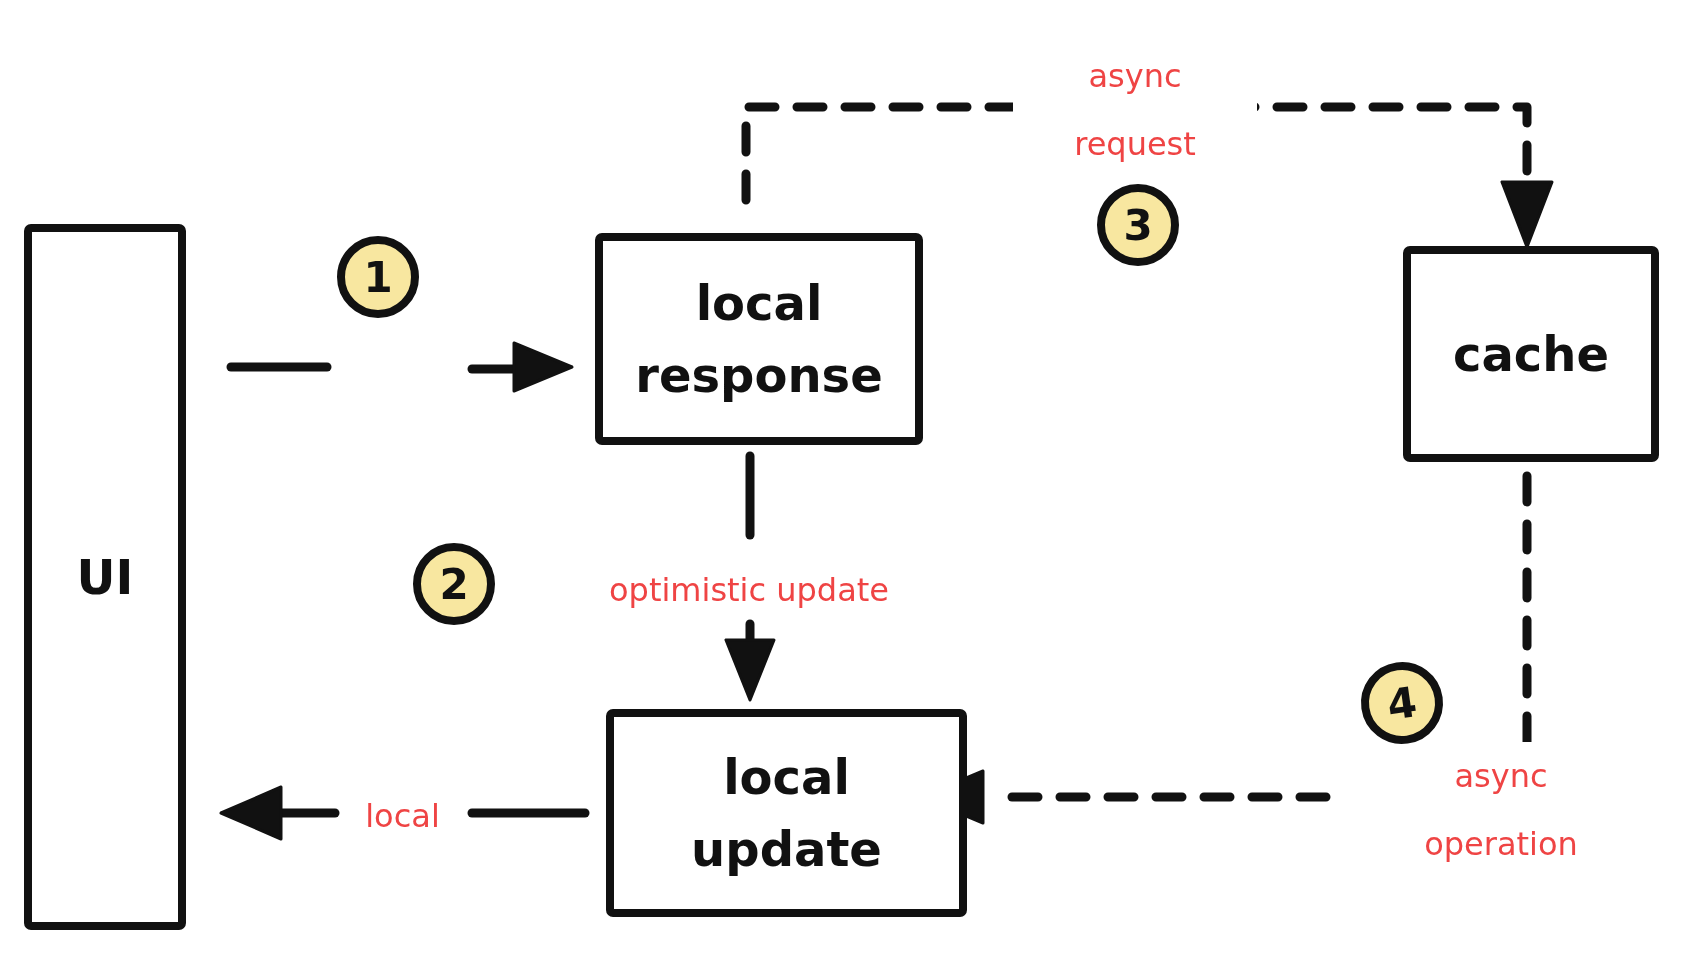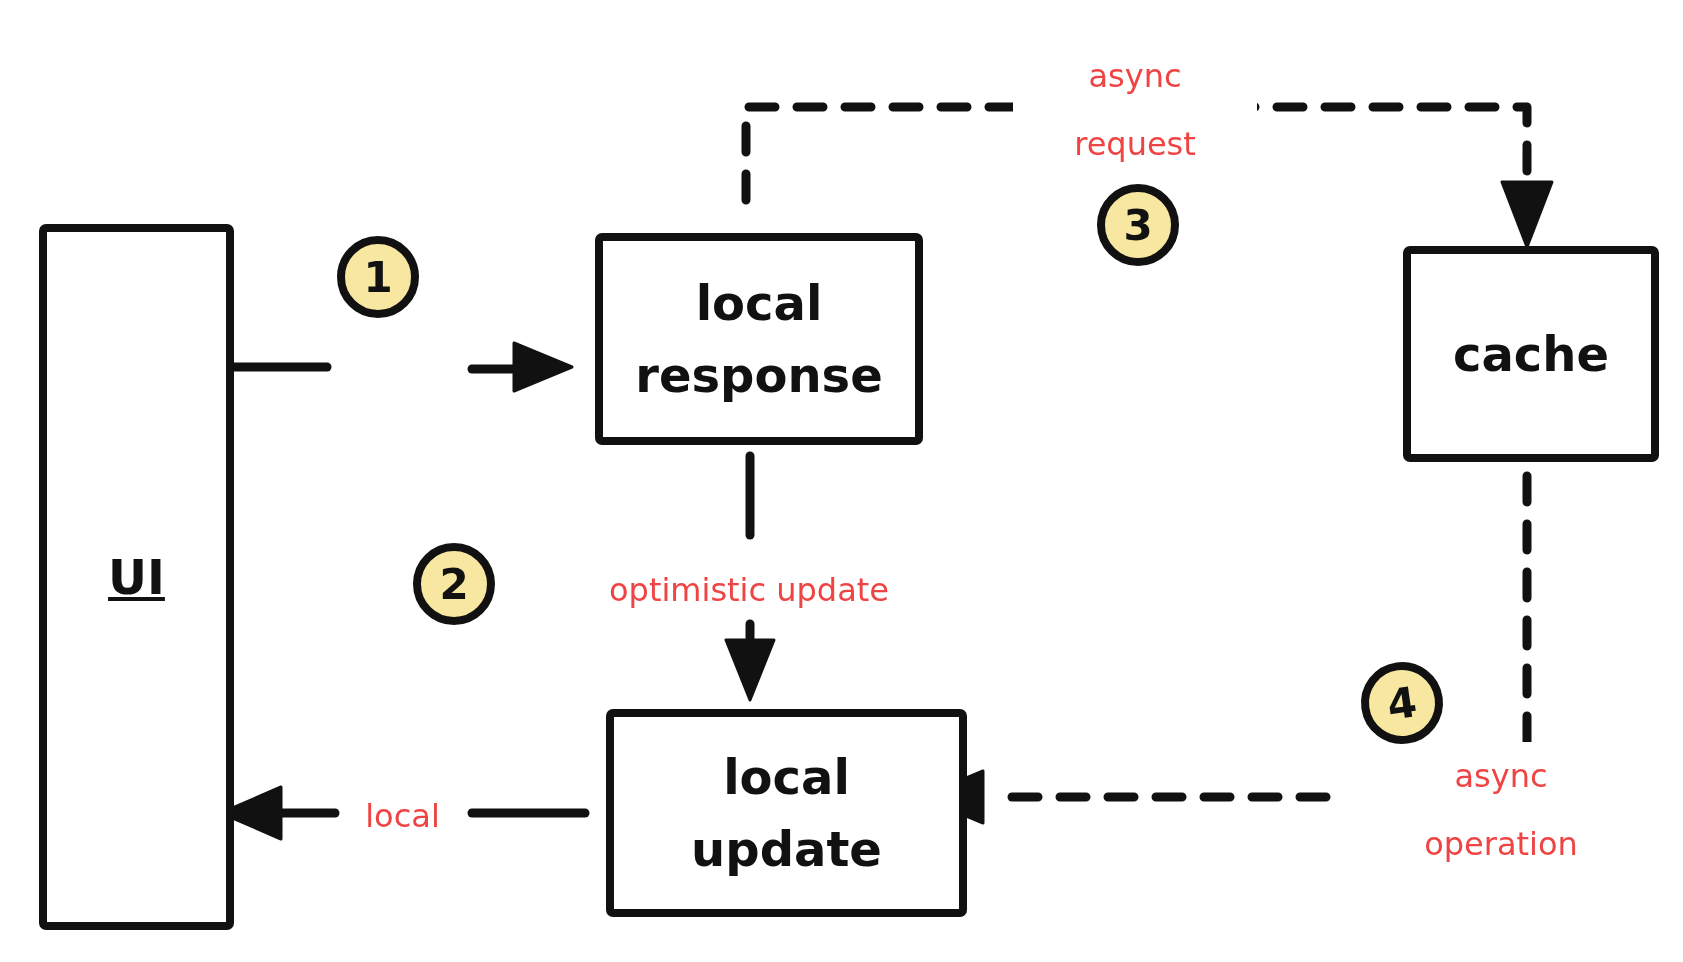--- a/index.html
+++ b/index.html
@@ -30,21 +30,21 @@
     background: #ffffff;
     display: flex;
     align-items: center;
     justify-content: center;
     text-align: center;
     font-size: 48px;
     font-weight: 600;
     line-height: 72px;
     color: #111111;
   }
-  .node-ui       { left: 39px;   top: 224px; width: 195px; height: 706px; text-decoration: underline; }
+  .node-ui       { left: 24px;   top: 224px; width: 162px; height: 706px; }
   .node-update   { left: 595px;  top: 233px; width: 328px; height: 212px; }
   .node-server   { left: 1403px; top: 246px; width: 256px; height: 216px; }
   .node-cache    { left: 606px;  top: 709px; width: 361px; height: 208px; }
 
   
   .elabel {
     position: absolute;
     font-size: 32px;
     font-weight: 400;
     color: #ef4444;

